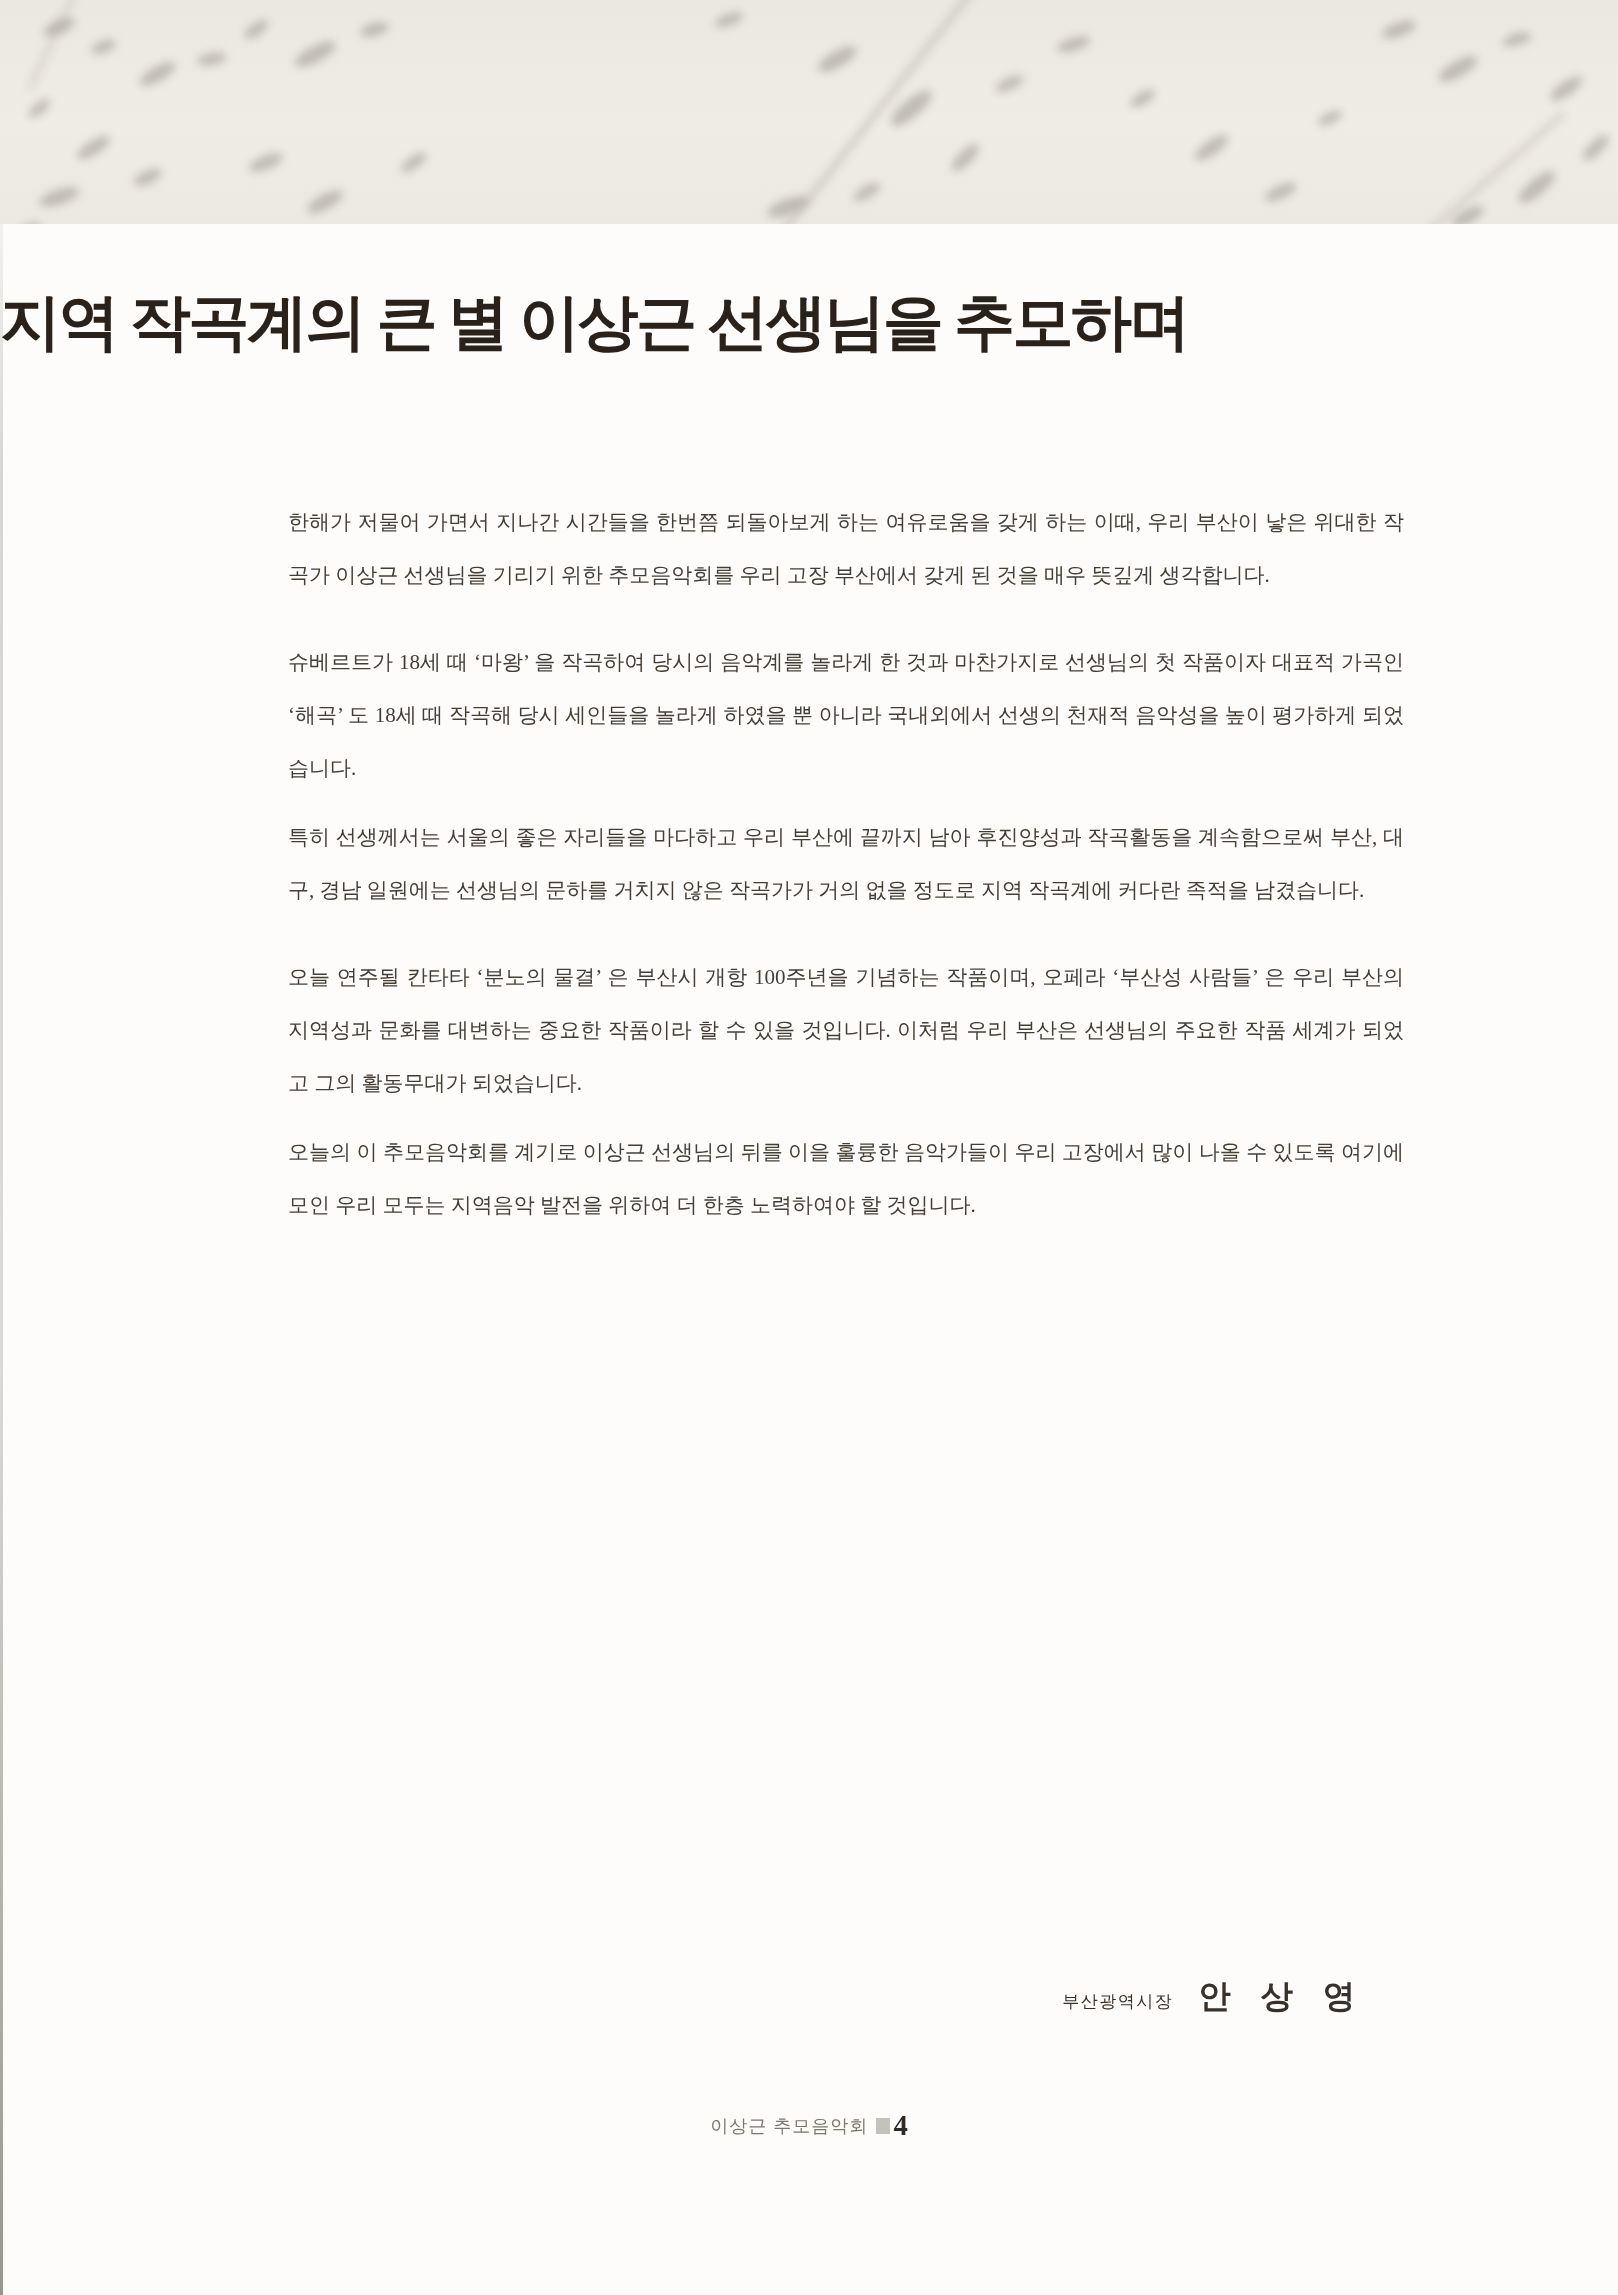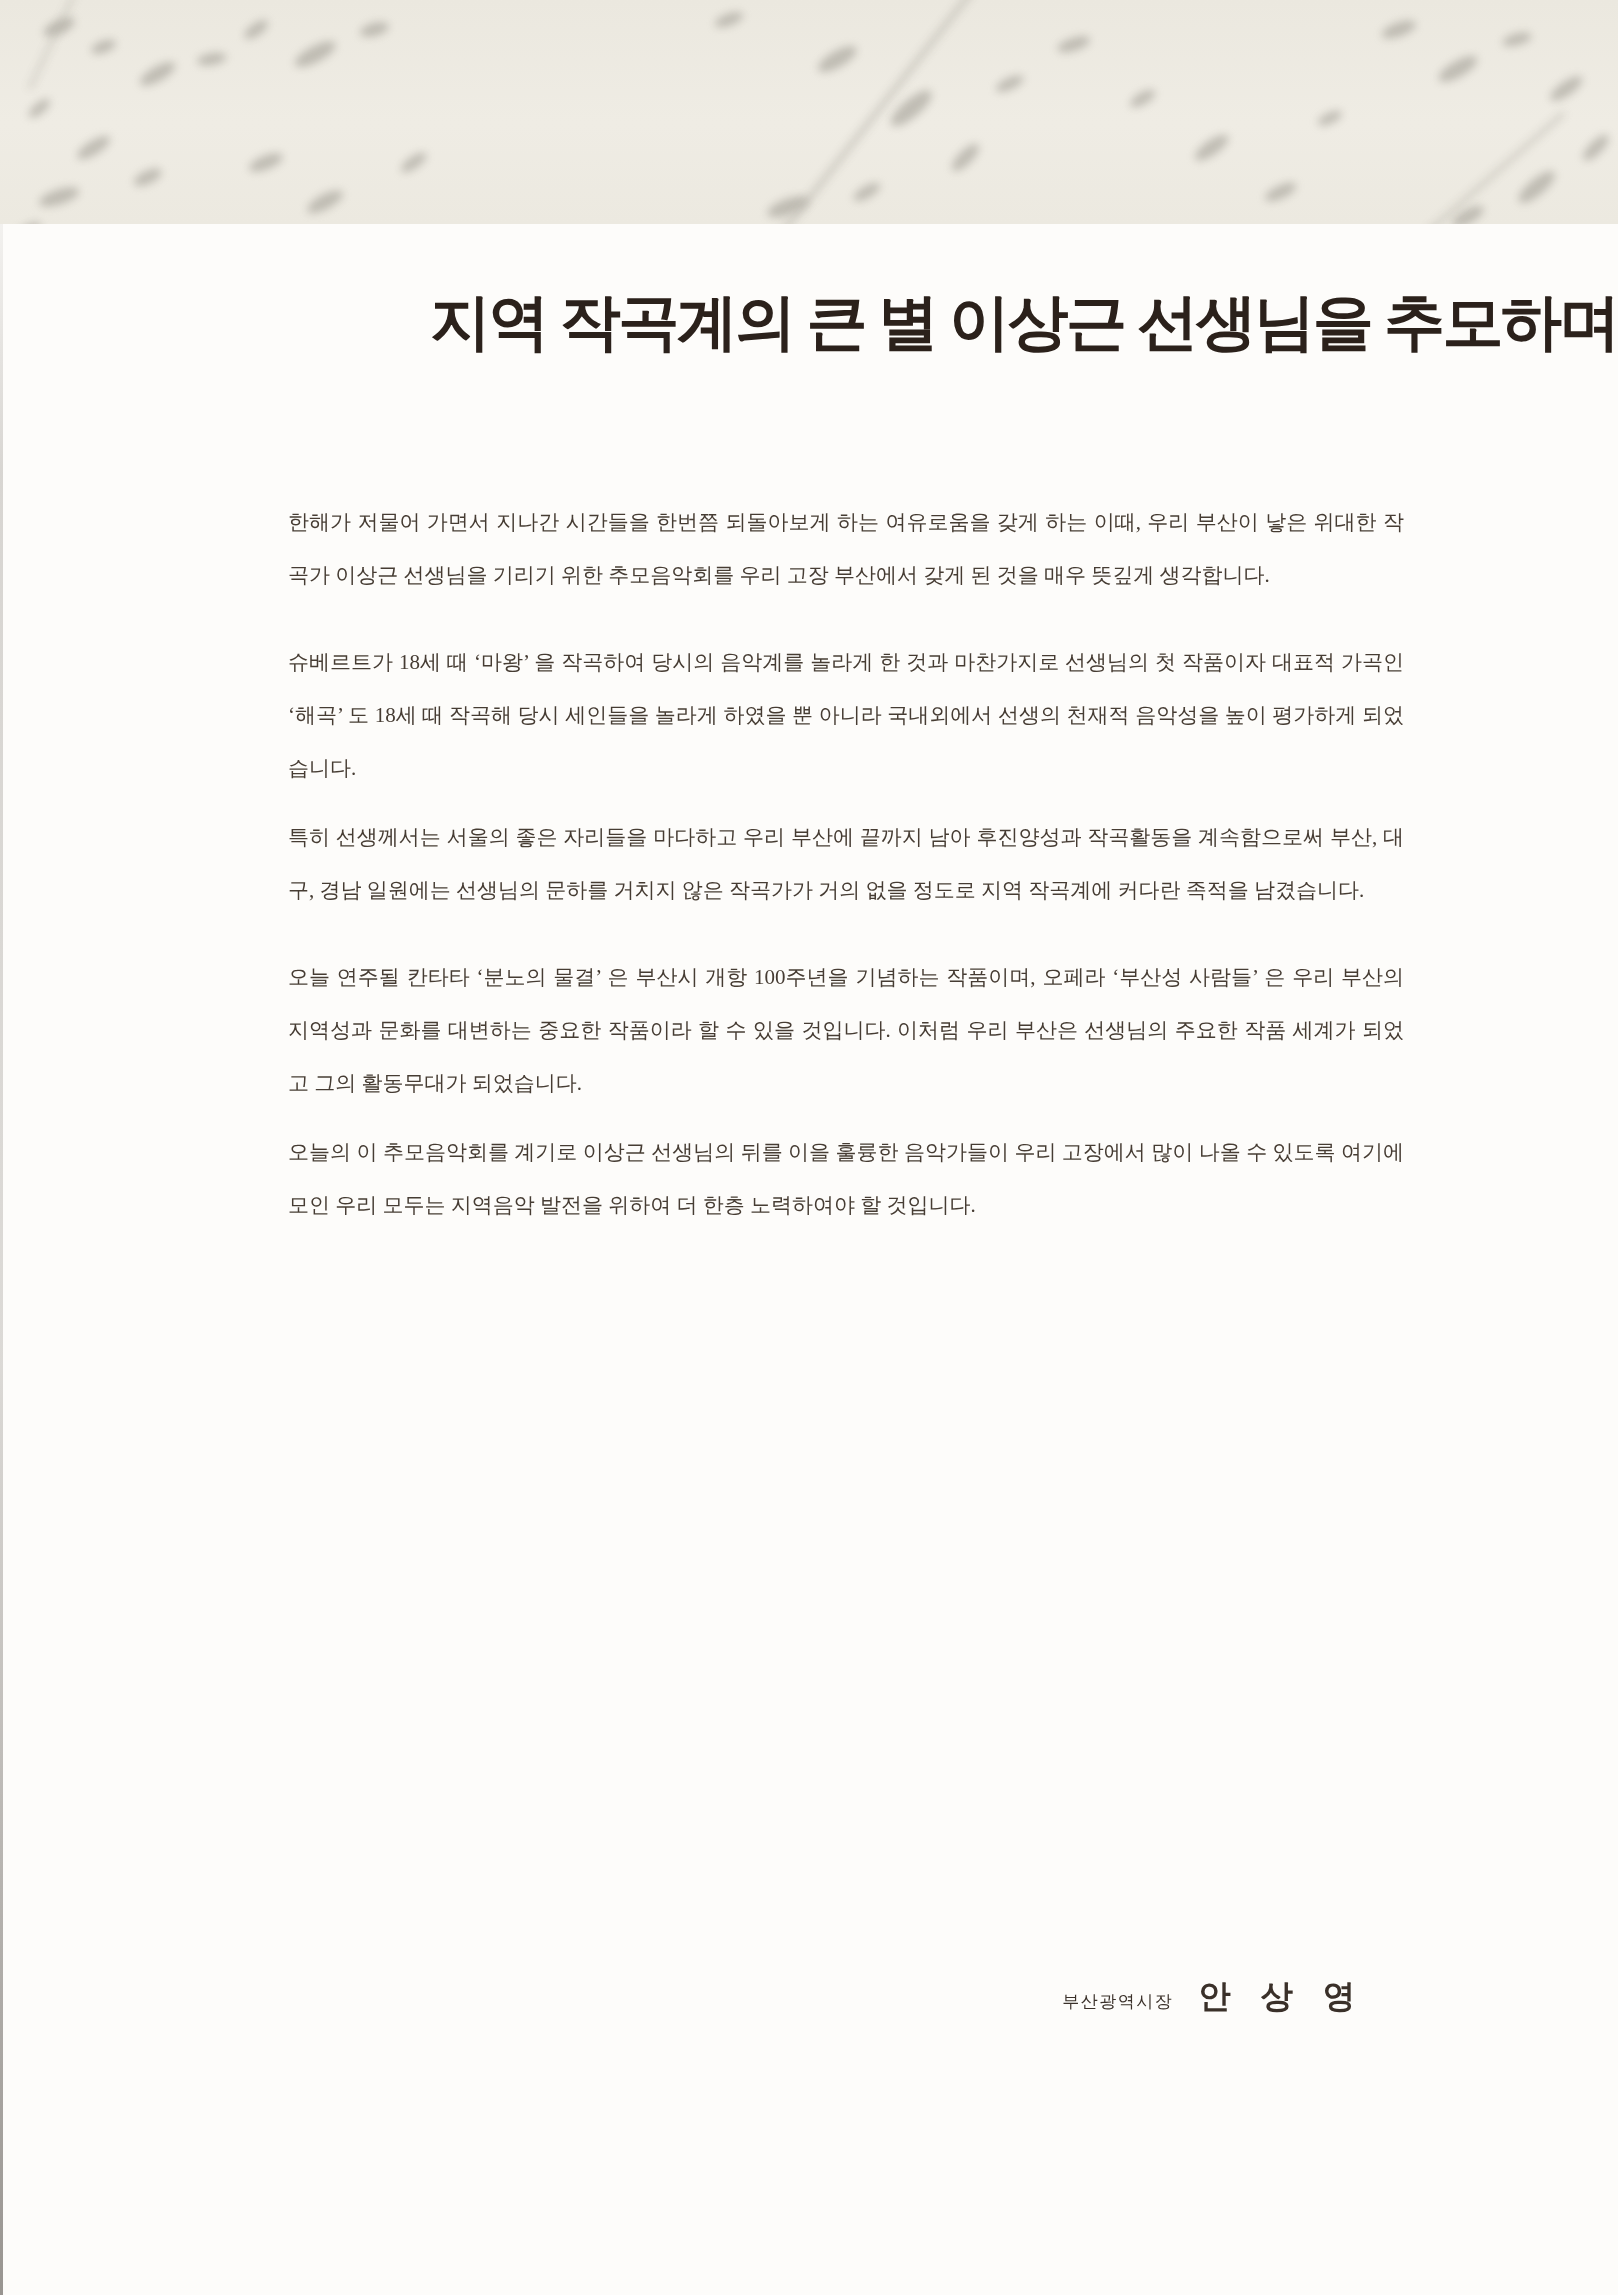--- a/index.html
+++ b/index.html
@@ -30,21 +30,21 @@
       rgba(150,145,138,0.10) 0%,
       rgba(130,124,116,0.30) 12%,
       rgba(120,114,106,0.25) 55%,
       rgba(70,64,58,0.55) 100%);
   }
   .title {
     position: absolute;
     top: 282px; left: 0;
     width: 100%;
     margin: 0;
-    text-align: right;
+    text-align: left;
     font-size: 61px;
     font-weight: 600;
     letter-spacing: -2.5px;
     color: #2b211b;
     white-space: nowrap;
   }
   .body-text {
     position: absolute;
     top: 480px;
     left: 272px;
@@ -181,15 +181,20 @@
         <p>오늘 연주될 칸타타 ‘분노의 물결’ 은 부산시 개항 100주년을 기념하는 작품이며, 오페라 ‘부산성 사람들’ 은 우리 부산의 지역성과 문화를 대변하는 중요한 작품이라 할 수 있을 것입니다. 이처럼 우리 부산은 선생님의 주요한 작품 세계가 되었고 그의 활동무대가 되었습니다.</p>
         <p>오늘의 이 추모음악회를 계기로 이상근 선생님의 뒤를 이을 훌륭한 음악가들이 우리 고장에서 많이 나올 수 있도록 여기에 모인 우리 모두는 지역음악 발전을 위하여 더 한층 노력하여야 할 것입니다.</p>
       </div>
     </div>
 
   <div class="signature">
     <span class="role">부산광역시장</span>
     <span class="name">안 상 영</span>
   </div>
 
+  <div class="footer">
+    <span class="label">이상근 추모음악회</span>
+    <span class="square"></span>
+    <span class="num">4</span>
+  </div>
 
 </div>
 
 
 </body></html>

